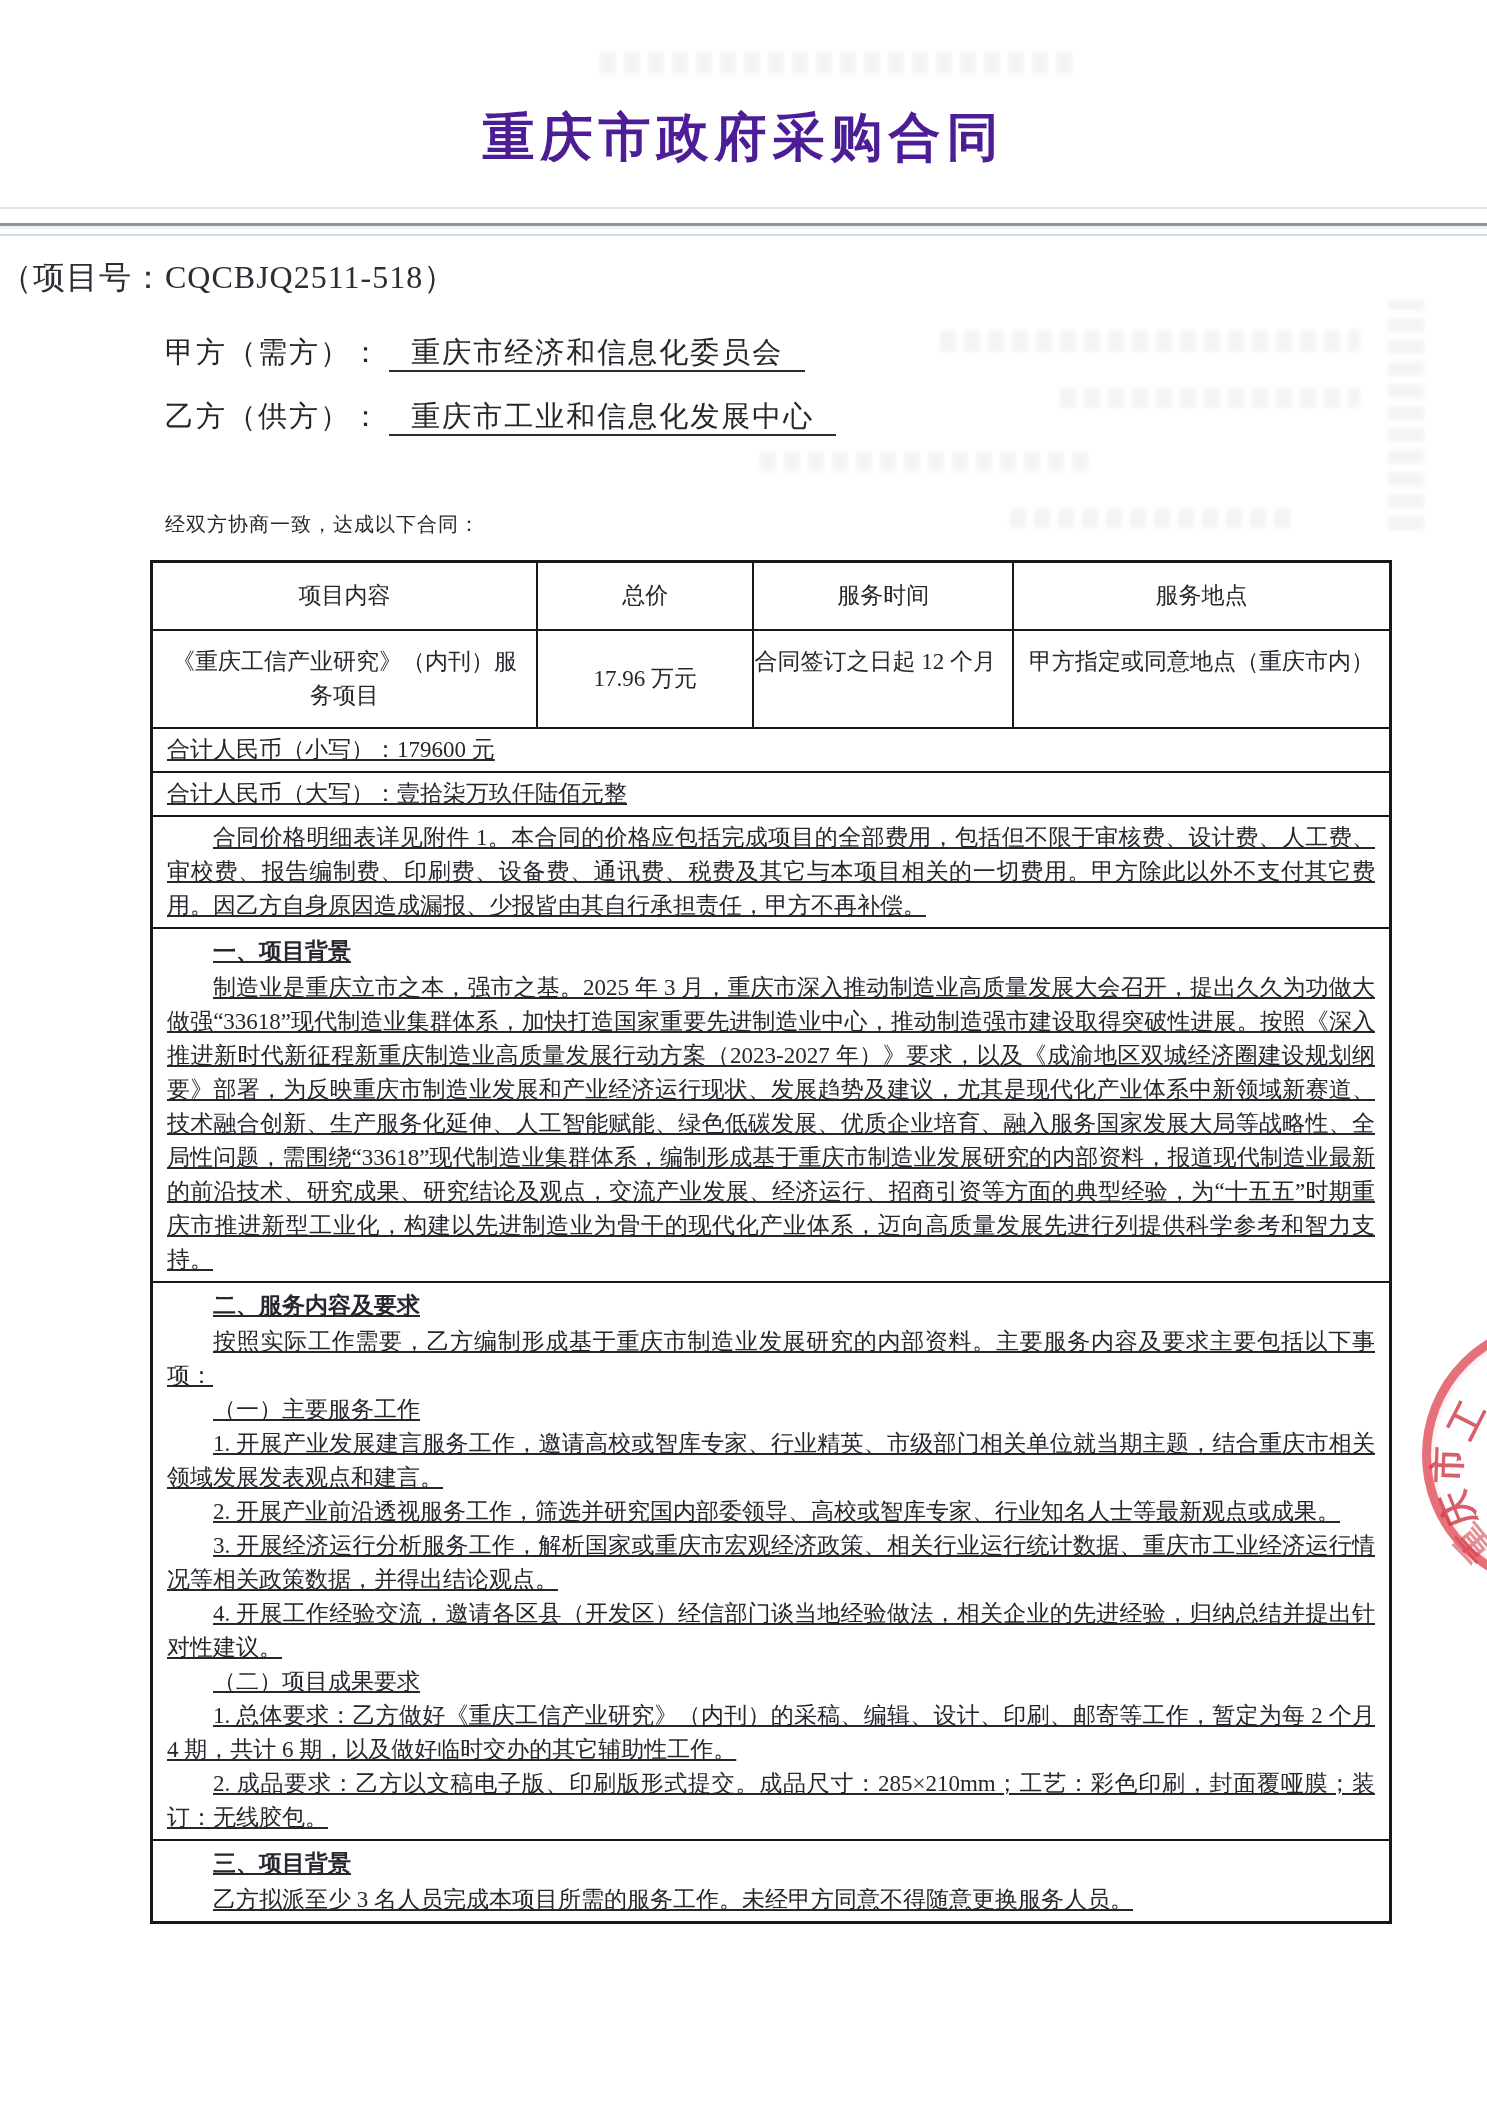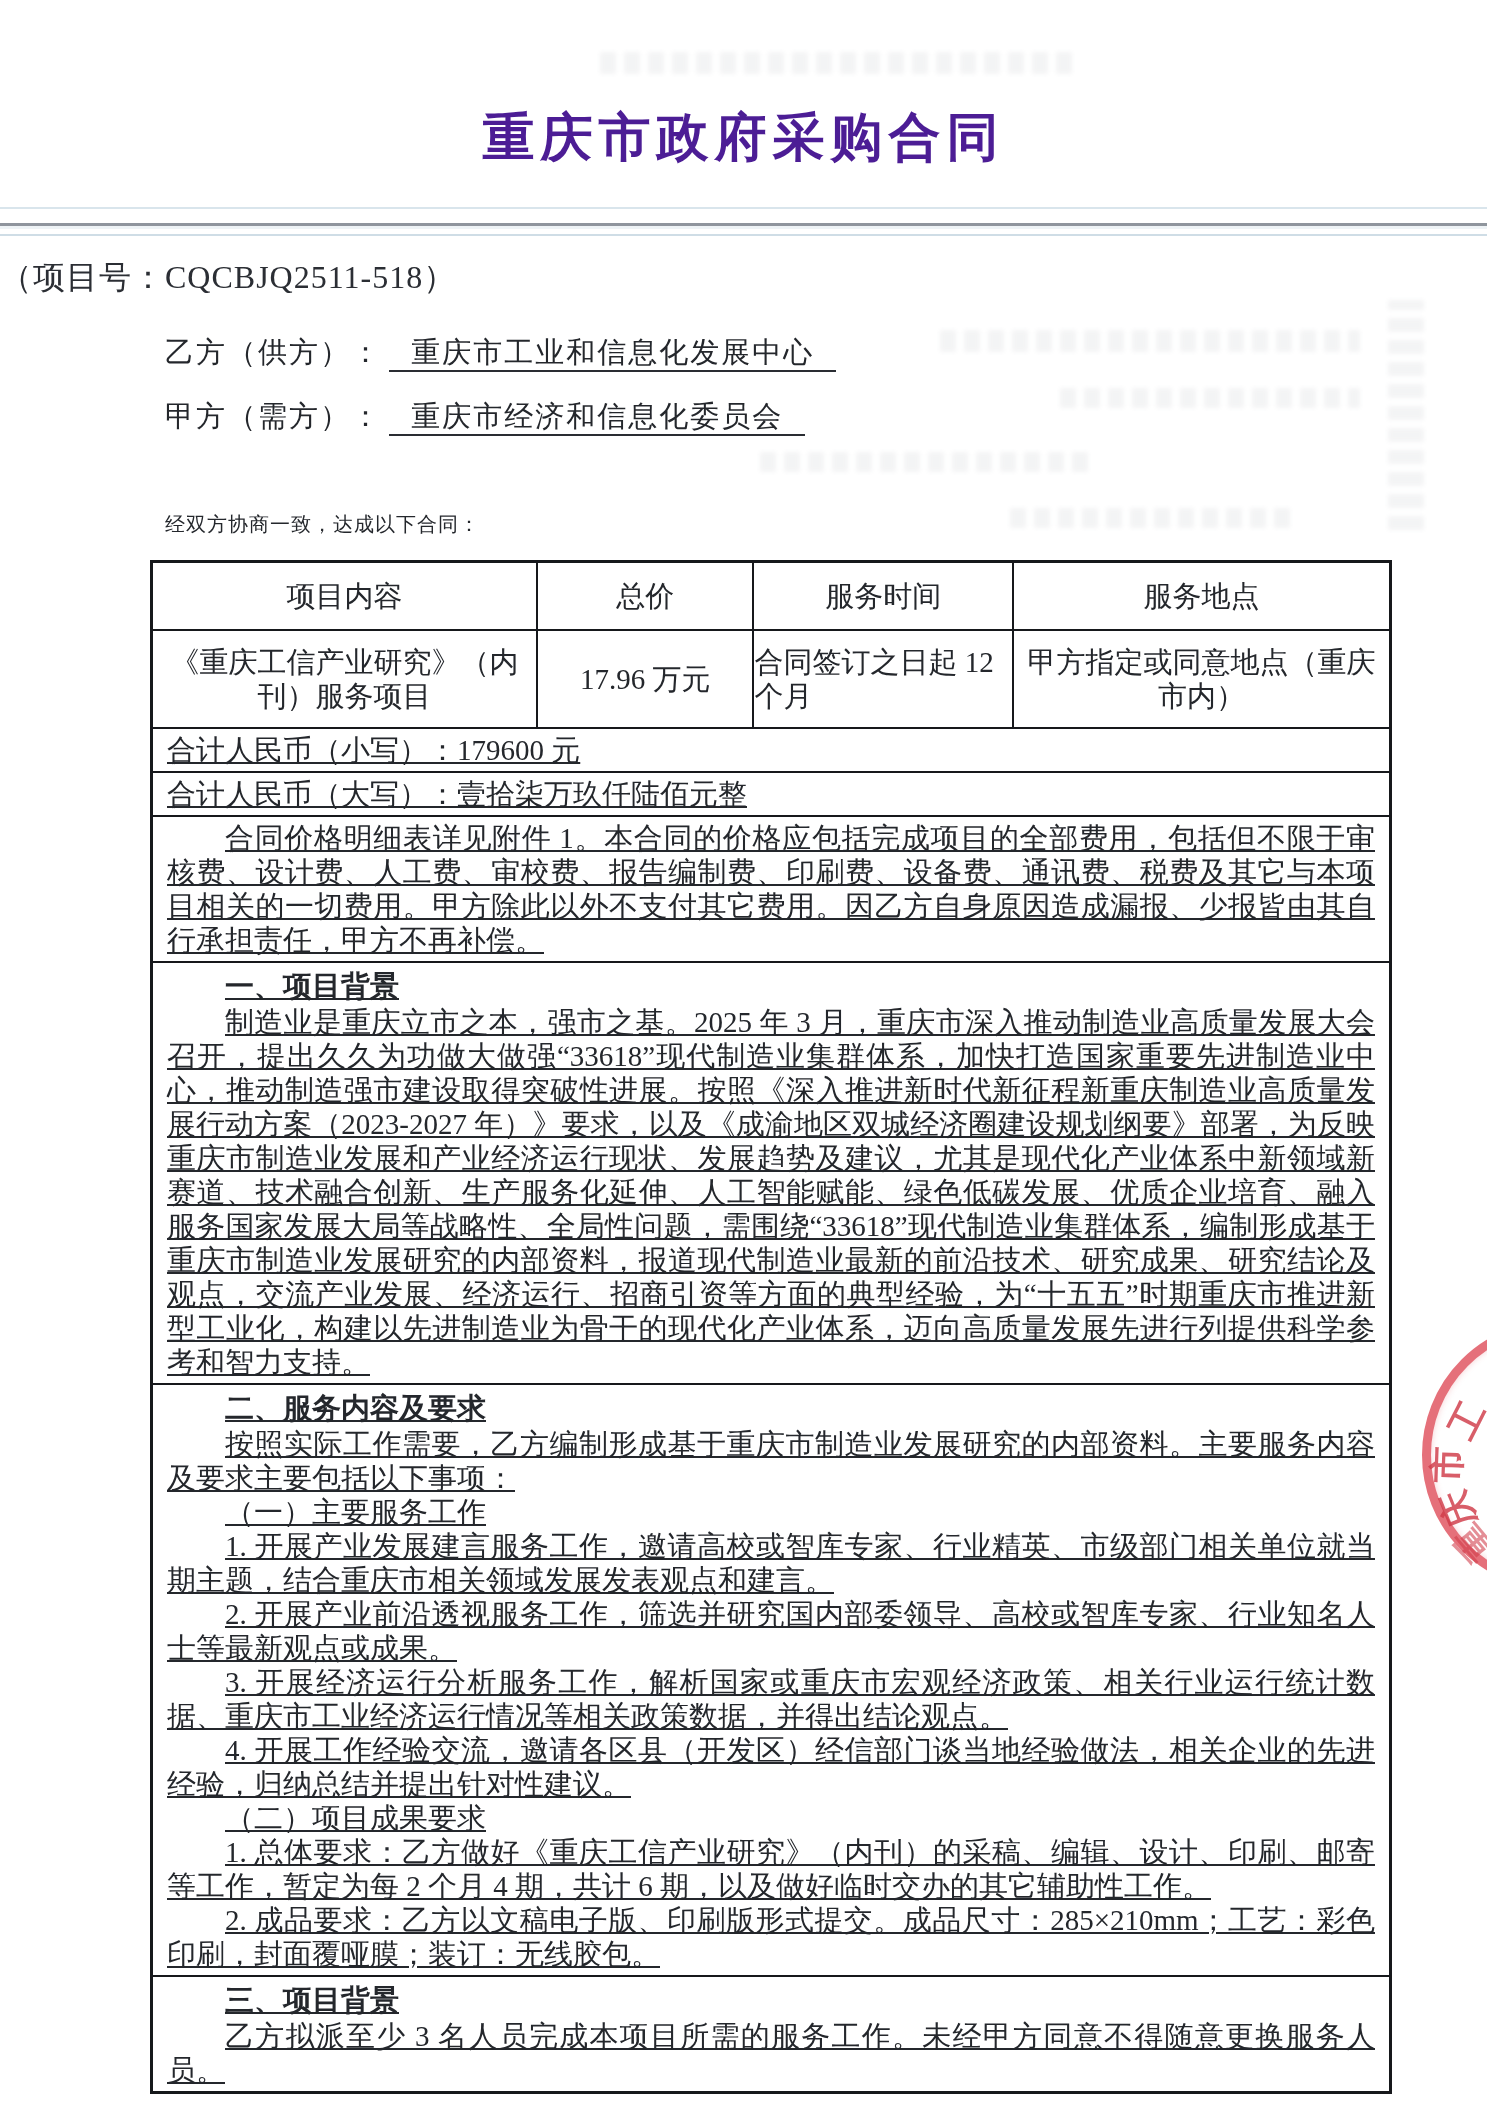--- a/index.html
+++ b/index.html
@@ -47,21 +47,21 @@
   }
   .agreement-line{
     margin:66px 0 0 165px;
     font-size:20px;line-height:36px;letter-spacing:1px;
   }
   
   .ctable{
     margin:18px 0 0 150px;
     width:1236px;
     border:3px solid #16181b;
-    font-size:29px;
+    font-size:23px;
     line-height:34px;
   }
   .tgrid{display:flex;}
   .tgrid .cell{padding:14px 10px;box-sizing:border-box;}
   .tgrid .cell + .cell{border-left:2px solid #16181b;}
   .c1{width:31%;}
   .c2{width:17.5%;}
   .c3{width:21%;}
   .c4{width:30.5%;}
   .head-row .cell{text-align:center;padding:16px 8px;}
@@ -121,26 +121,26 @@
   <div class="divider-stack">
     <div class="divider light-blue"></div>
     <div class="divider gray"></div>
     <div class="divider light-blue2"></div>
   </div>
 
   <div class="project-no">（项目号：CQCBJQ2511-518）</div>
 
   <div class="parties">
     <div class="party-line">
+      <span class="party-label">甲方（需方）：</span>
+      <span class="party-value">重庆市经济和信息化委员会</span>
+    </div>
+    <div class="party-line">
       <span class="party-label">乙方（供方）：</span>
       <span class="party-value">重庆市工业和信息化发展中心</span>
-    </div>
-    <div class="party-line">
-      <span class="party-label">甲方（需方）：</span>
-      <span class="party-value">重庆市经济和信息化委员会</span>
     </div>
   </div>
 
   <div class="agreement-line">经双方协商一致，达成以下合同：</div>
 
   <div class="ctable">
 
     <div class="tgrid head-row">
       <div class="cell c1">项目内容</div>
       <div class="cell c2">总价</div>

